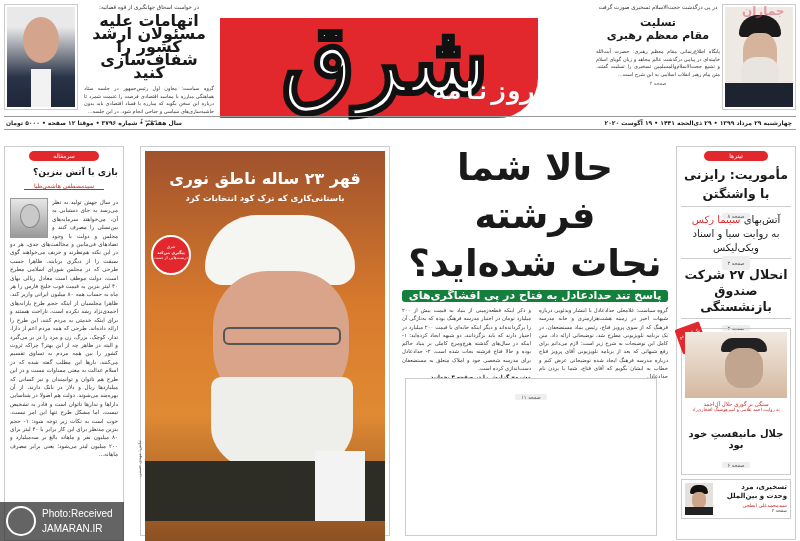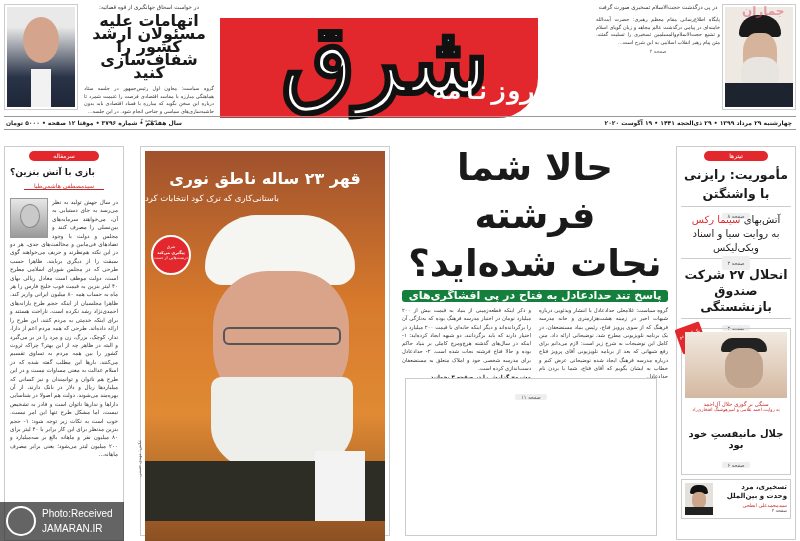--- a/index.html
+++ b/index.html
@@ -30,20 +30,24 @@
 </div>
 
 <div class="abs" style="left:220px;top:4px;width:328px;height:118px">
   <div style="position:absolute;left:0;top:14px;width:318px;height:100px;background:#e3282d;border-radius:0 0 40px 0"></div>
   <div style="position:absolute;left:20px;top:-4px;width:290px;height:120px;font-family:'DejaVu Serif',serif;font-size:96px;font-weight:bold;color:#fff;text-align:center;line-height:120px;-webkit-text-stroke:3px #111;letter-spacing:-4px">شرق</div>
   <div style="position:absolute;right:14px;top:73px;font-family:Liberation Mono, monospace;font-size:24px;font-weight:bold;color:#fff">روزنامه</div>
 </div>
 
 <div class="abs" style="left:596px;top:4px;width:124px;height:112px;text-align:center">
   <div style="font-size:5.5px;color:#333">در پی درگذشت حجت‌الاسلام تسخیری صورت گرفت</div>
+  <div style="font-size:11px;font-weight:bold;line-height:13px;margin-top:6px">
+    <div>تسلیت</div>
+    <div>مقام معظم رهبری</div>
+  </div>
   <div class="small" style="font-size:5px;line-height:7.5px;margin-top:6px">پایگاه اطلاع‌رسانی مقام معظم رهبری: حضرت آیت‌الله خامنه‌ای در پیامی درگذشت عالم مجاهد و زبان گویای اسلام و تشیع حجت‌الاسلام‌والمسلمین تسخیری را تسلیت گفتند. متن پیام رهبر انقلاب اسلامی به این شرح است...</div>
   <div style="font-size:5px;color:#666;margin-top:2px">صفحه ۲</div>
 </div>
 
 <div class="abs" style="left:722px;top:4px;width:74px;height:106px;border:1px solid #ccc;background:#fff;padding:2px">
   <div style="width:100%;height:100%;background:#efe9e4;position:relative;overflow:hidden">
     <div style="position:absolute;left:14px;top:8px;width:42px;height:22px;border-radius:20px 20px 4px 4px;background:#1a1a1a"></div>
     <div style="position:absolute;left:18px;top:26px;width:34px;height:44px;border-radius:40%;background:#d6b49c"></div>
     <div style="position:absolute;left:16px;top:50px;width:38px;height:34px;border-radius:40%;background:#e8e4e0"></div>
     <div style="position:absolute;left:0;top:76px;width:100%;height:30px;background:#1d2430"></div>
@@ -51,21 +55,21 @@
 </div>
 <div class="abs" style="left:742px;top:4px;font-size:12px;font-weight:bold;color:rgba(220,90,110,0.55)">جماران</div>
 
 <div class="abs" style="left:4px;top:116px;width:792px;height:14px;border-top:1px solid #999;border-bottom:1px solid #999">
   <span style="position:absolute;right:4px;top:2px;font-size:6px;font-weight:bold">چهارشنبه ۲۹ مرداد ۱۳۹۹ • ۲۹ ذی‌الحجه ۱۴۴۱ • ۱۹ آگوست ۲۰۲۰</span>
   <span style="position:absolute;left:2px;top:2px;font-size:6px;font-weight:bold">سال هفدهم • شماره ۳۷۹۶ • موقتا ۱۲ صفحه • ۵۰۰۰ تومان</span>
 </div>
 
 <div class="abs" style="left:4px;top:146px;width:120px;height:395px;border:1px solid #ccc;padding:4px 5px">
   <div style="margin:0 auto;width:70px;background:#e3282d;color:#fff;font-size:6px;text-align:center;border-radius:6px;height:10px;line-height:10px">سرمقاله</div>
-  <div style="font-size:9px;font-weight:bold;text-align:left;margin-top:6px">بازی با آتش بنزین؟</div>
+  <div style="font-size:9px;font-weight:bold;text-align:right;margin-top:6px">بازی با آتش بنزین؟</div>
   <div style="font-size:6px;color:#c62828;text-align:center;margin-top:5px;border-bottom:1px solid #c62828;width:80px;margin-left:auto;margin-right:auto">سیدمصطفی هاشمی‌طبا</div>
   <div style="float:left;width:38px;height:40px;margin:8px 4px 2px 0;border:1px solid #999;background:linear-gradient(#e7e7e7,#9a9a9a);position:relative">
     <div style="position:absolute;left:9px;top:5px;width:20px;height:24px;border-radius:50%;background:#c9c9c9;border:1px solid #888"></div>
   </div>
   <div class="small" style="font-size:5.6px;line-height:8.4px;margin-top:8px">
     <span>در سال جهش تولید به نظر می‌رسد به جای دستیابی به آن، می‌خواهند سرمایه‌های بین‌نسلی را مصرف کنند و مجلس و دولت با وجود تضادهای فی‌مابین و مخالفت‌های جدی، هر دو در این نکته هم‌نظرند و حریف می‌خواهند گوی سبقت را از دیگری بربایند. ظاهرا حسب طرحی که در مجلس شورای اسلامی مطرح است، دولت موظف است معادل ریالی بهای ۴۰ لیتر بنزین به قیمت فوب خلیج فارس را هر ماه به حساب همه ۸۰ میلیون ایرانی واریز کند. ظاهرا مجلسیان از اینکه حجم طرح یارانه‌های احمدی‌نژاد رشد نکرده است، ناراحت هستند و برای اینکه خدمتی به مردم کنند، این طرح را ارائه داده‌اند.</span>
     <span>طرحی که همه مردم اعم از دارا، ندار، کوچک، بزرگ، زن و مرد را در بر می‌گیرد و البته در ظاهر چه از این بهتر؟ چراکه ثروت کشور را بین همه مردم به تساوی تقسیم می‌کنند. بارها این مطلب گفته شده که در اسلام عدالت به معنی مساوات نیست و در این طرح هم ناتوان و توانمندان و نیز کسانی که میلیاردها ریال و دلار در بانک دارند، از آن بهره‌مند می‌شوند. دولت هم اصولا در شناسایی داراها و ندارها ناتوان است و قادر به تشخیص نیست، اما مشکل طرح تنها این امر نیست. خوب است به نکات زیر توجه شود:</span>
     <span>۱- حجم بنزین مدنظر برای این کار برابر با ۴۰ لیتر برای ۸۰ میلیون نفر و ماهانه بالغ بر سه‌میلیارد و ۲۰۰ میلیون لیتر می‌شود؛ یعنی برابر مصرف ماهانه...</span>
   </div>
 </div>
@@ -78,21 +82,21 @@
 
 <div class="abs" style="left:140px;top:146px;width:250px;height:390px;border:1px solid #ccc;padding:4px;background:#fff">
   <div style="position:relative;width:100%;height:438px;background:linear-gradient(180deg,#a0522d 0%,#d77a2c 35%,#e08a34 60%,#6b3a1c 100%);overflow:hidden">
     <div style="position:absolute;left:60px;top:64px;width:150px;height:70px;background:#f5f5f2;border-radius:60px 60px 20px 20px"></div>
     <div style="position:absolute;left:68px;top:120px;width:136px;height:140px;background:#d9a48a;border-radius:40% 40% 45% 45%"></div>
     <div style="position:absolute;left:78px;top:176px;width:118px;height:18px;border:2px solid #555;border-radius:6px"></div>
     <div style="position:absolute;left:66px;top:226px;width:142px;height:100px;background:#eeeeea;border-radius:10px 10px 50% 50%"></div>
     <div style="position:absolute;left:0;top:310px;width:100%;height:60px;background:#2d2d26"></div>
     <div style="position:absolute;left:170px;top:300px;width:50px;height:70px;background:#f3f3f3"></div>
     <div style="position:absolute;top:18px;left:0;width:100%;text-align:center;color:#fff;font-size:16px;font-weight:bold">قهر ۲۳ ساله ناطق نوری</div>
-    <div style="position:absolute;top:42px;left:0;width:100%;text-align:left;color:#fff;font-size:8.5px;font-weight:normal">باستانی‌کاری که ترک کود انتخابات کرد</div>
+    <div style="position:absolute;top:42px;left:0;width:100%;text-align:center;color:#fff;font-size:8.5px;font-weight:bold">باستانی‌کاری که ترک کود انتخابات کرد</div>
     <div style="position:absolute;left:6px;top:84px;width:40px;height:40px;border-radius:50%;background:#e3282d;border:2px solid #fff;color:#fff;text-align:center;font-size:4px;line-height:5.5px;padding-top:7px">
       <div>شرق</div>
       <div style="font-weight:bold">پیگیری می‌کند</div>
       <div>درست‌هایی از دست</div>
     </div>
   </div>
   <div style="position:absolute;left:-4px;top:330px;font-size:4.5px;color:#555;transform:rotate(-90deg);transform-origin:left top;white-space:nowrap">عکس: مهدی حسنی</div>
   <div style="text-align:center;margin-top:2px"><span class="pageref">صفحه ۲</span></div>
 </div>
 

